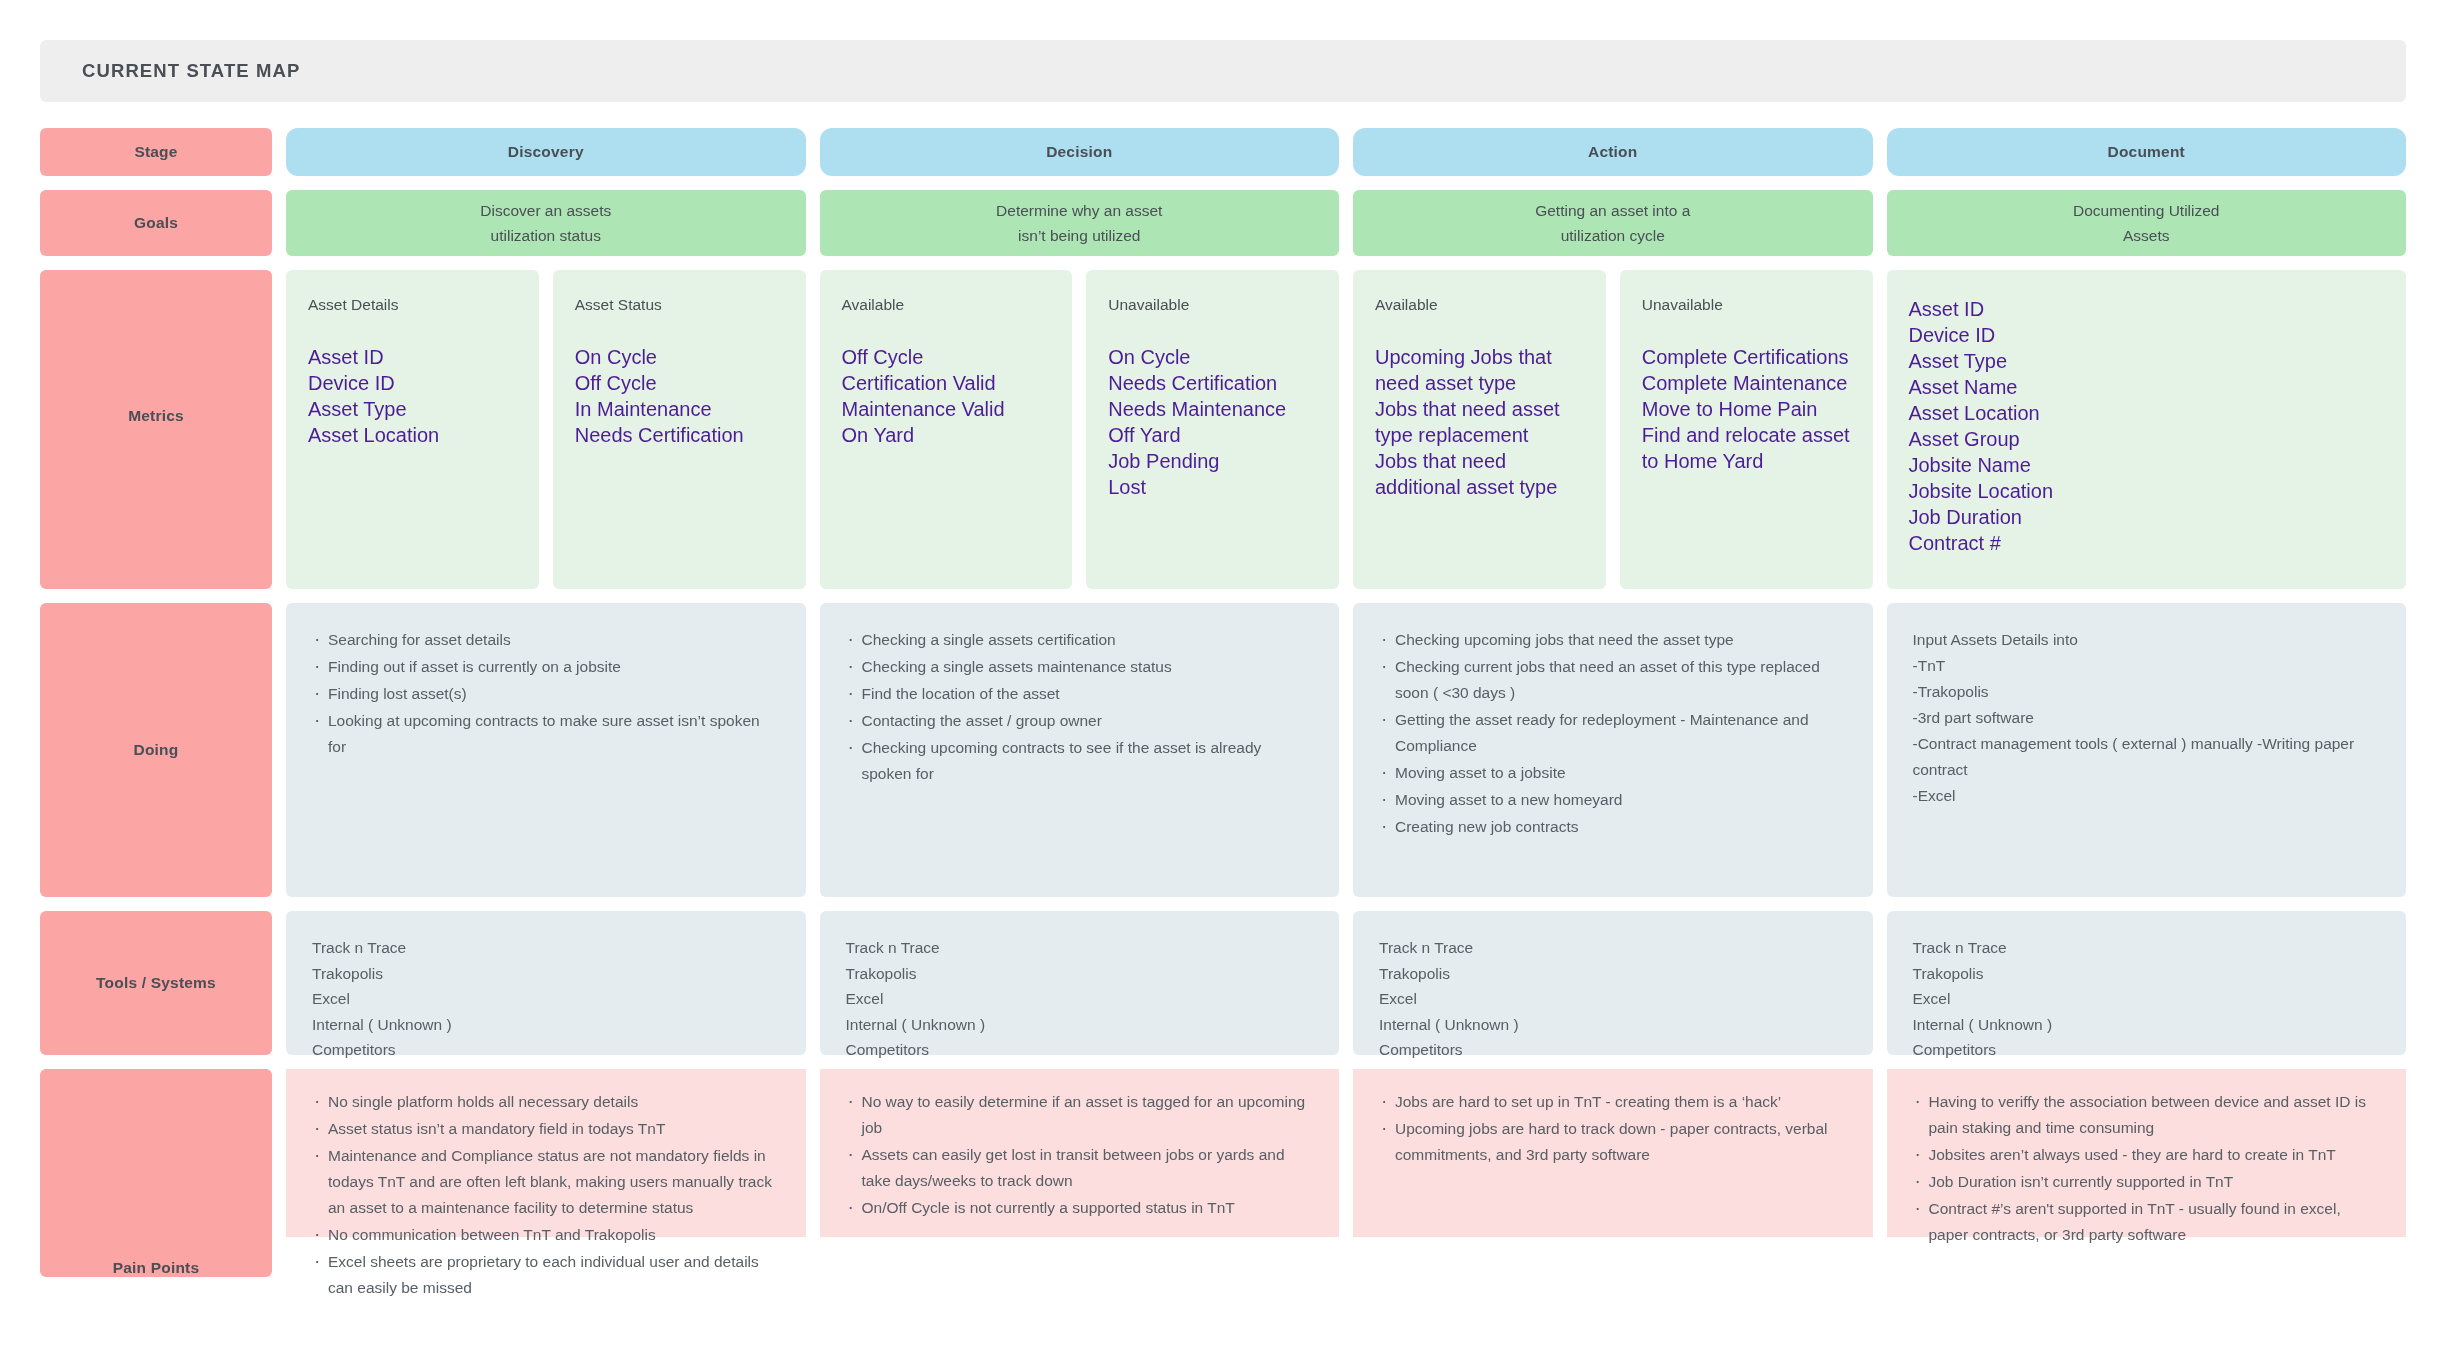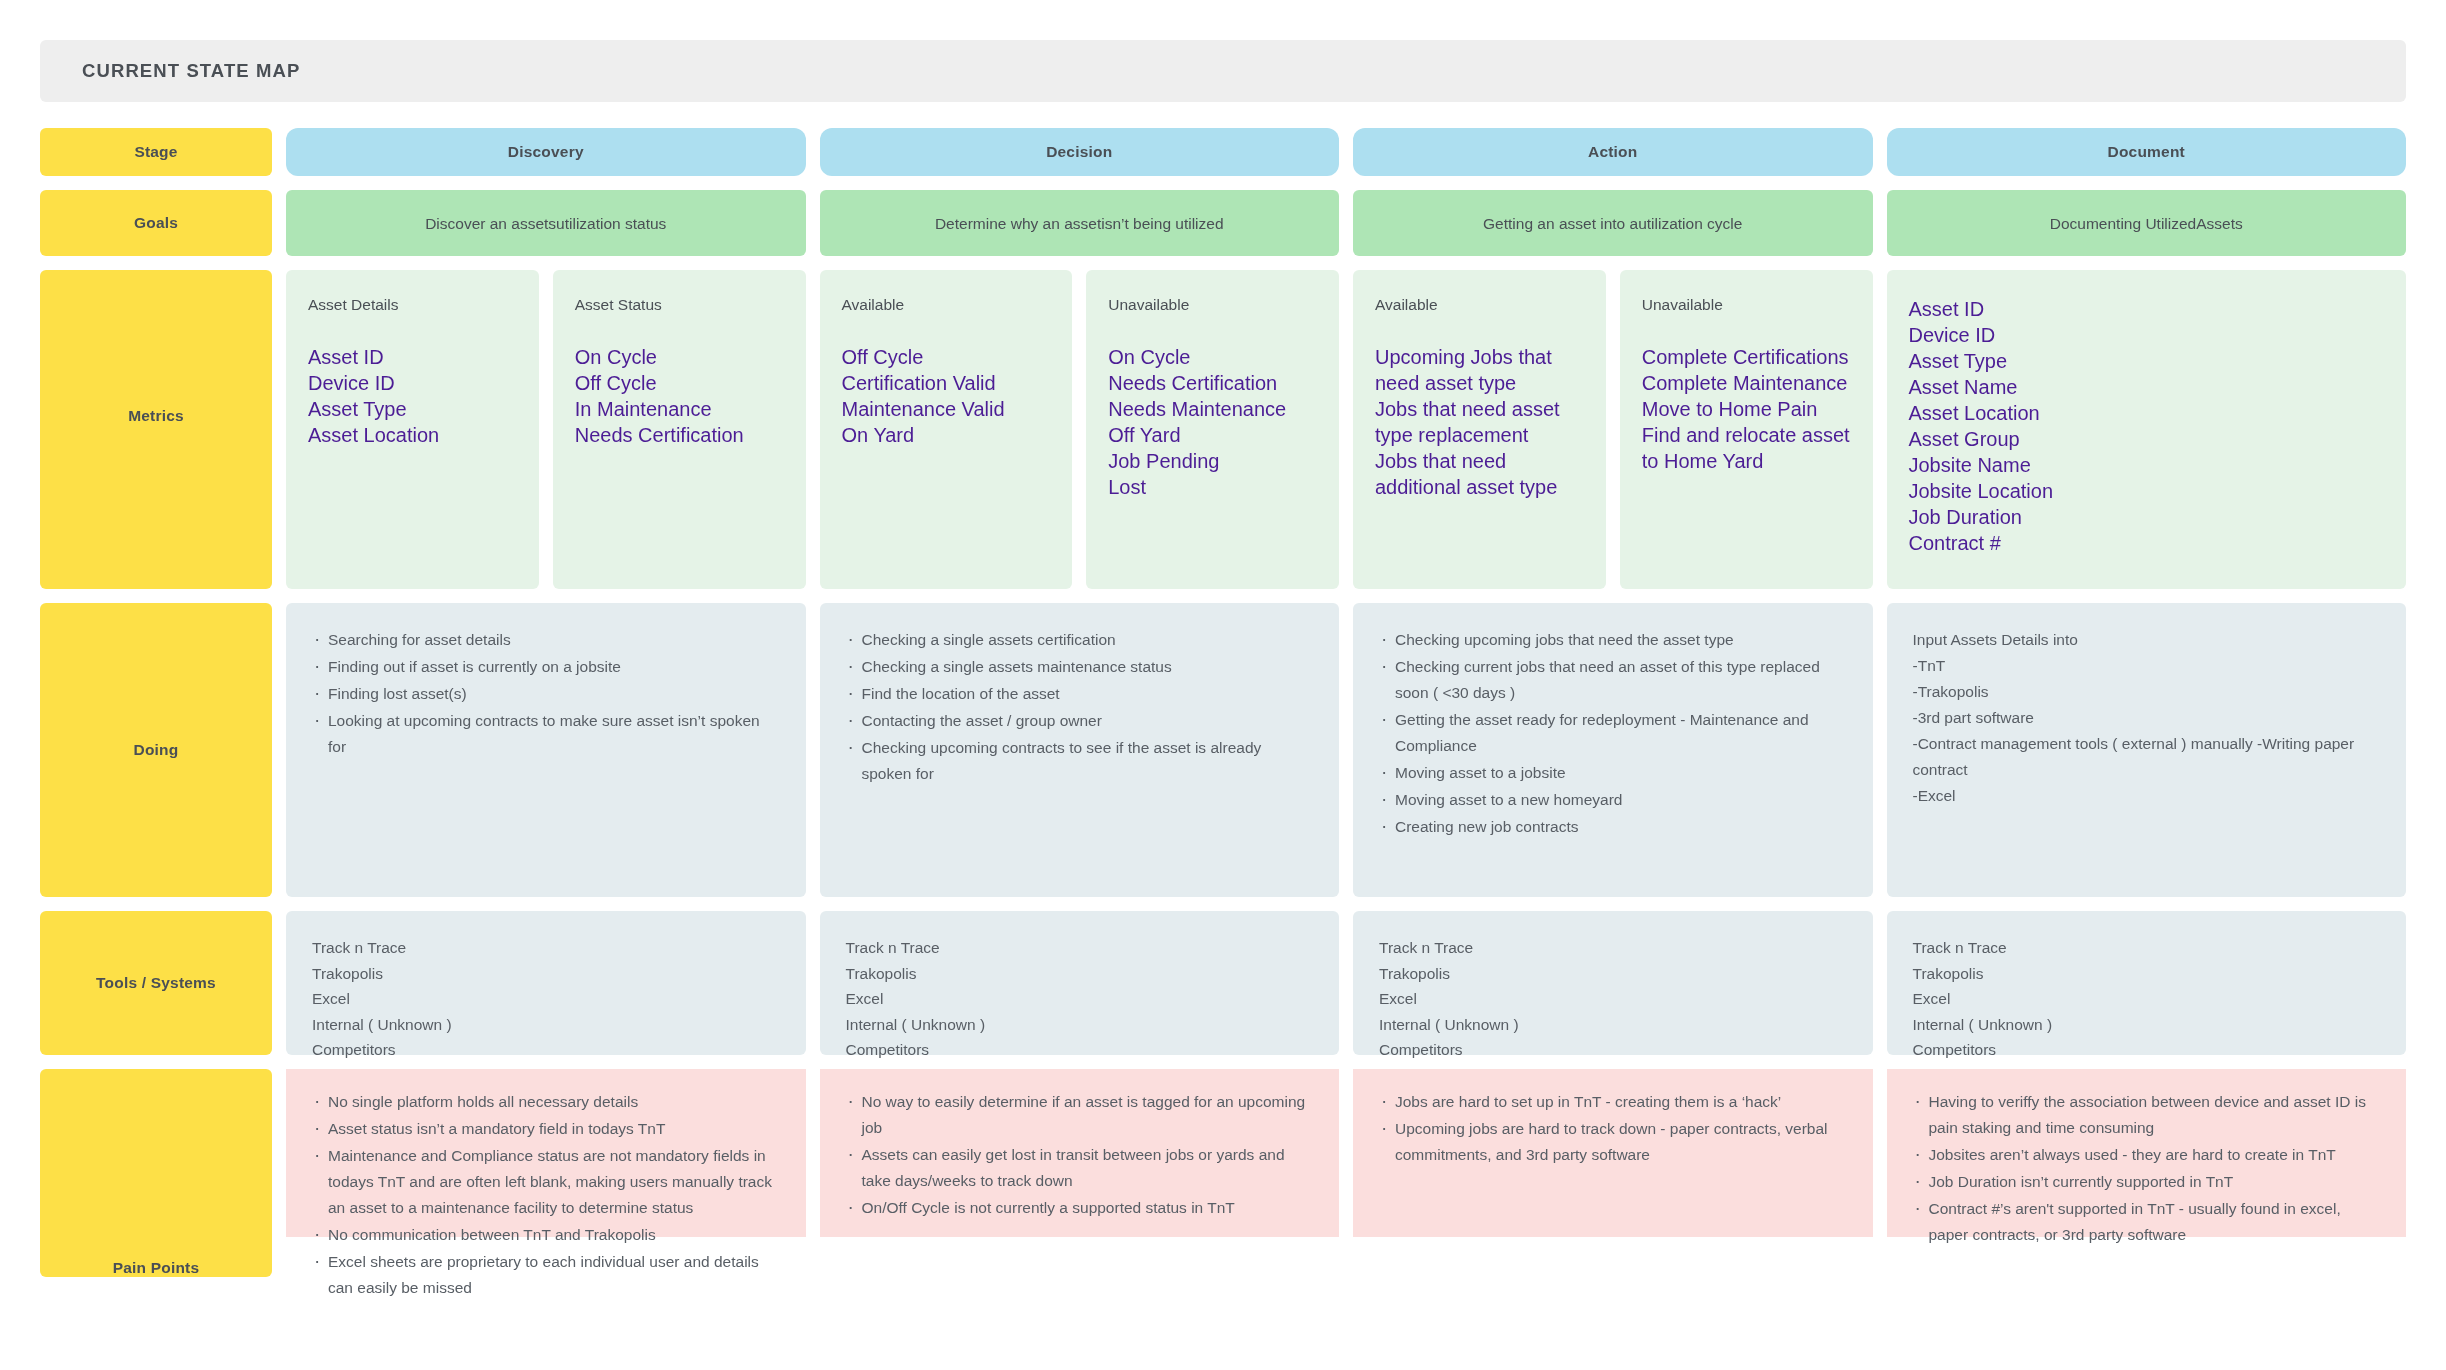--- a/index.html
+++ b/index.html
@@ -41,21 +41,21 @@
   }
 
   
   .grid-row {
     display: flex;
     gap: 14px;
     margin-bottom: 14px;
   }
   .row-label {
     flex: 0 0 232px;
-    background: #fde047;
+    background: #fca5a5;
     border-radius: 6px;
     display: flex;
     justify-content: center;
     box-sizing: border-box;
   }
   .row-label .row-label-text {
     font-size: 15.5px;
     font-weight: bold;
     color: #4a4f55;
     letter-spacing: .2px;
@@ -91,21 +91,21 @@
   }
 
   
   .row-goals .row-label,
   .row-goals .cell-goal { height: 66px; }
   .cell-goal {
     flex: 1 1 0;
     background: #aee5b5;
     border-radius: 6px;
     display: flex;
-    flex-direction: row;
+    flex-direction: column;
     align-items: center;
     justify-content: center;
     font-size: 15.5px;
     line-height: 25px;
     color: #4a4f55;
     text-align: center;
   }
 
   
   .row-metrics .row-label { height: 319px; padding-top: 0; align-items: flex-start; justify-content: center; }

